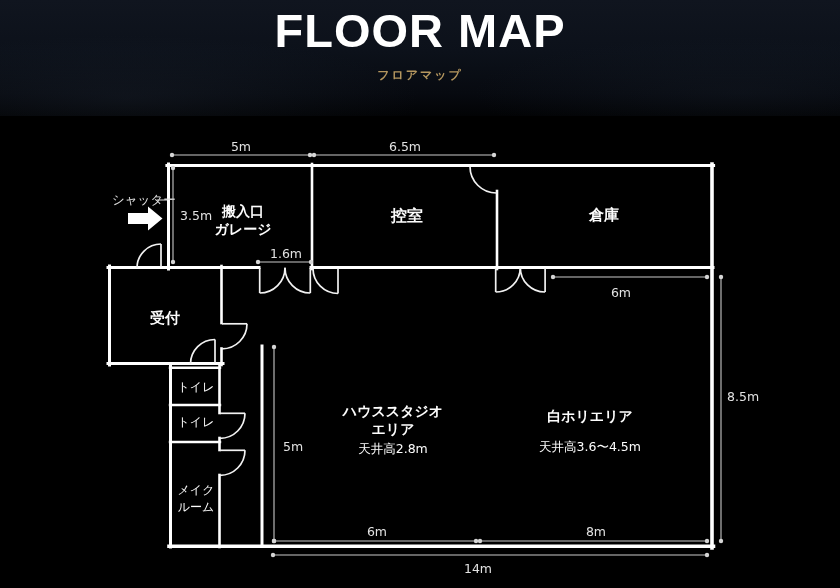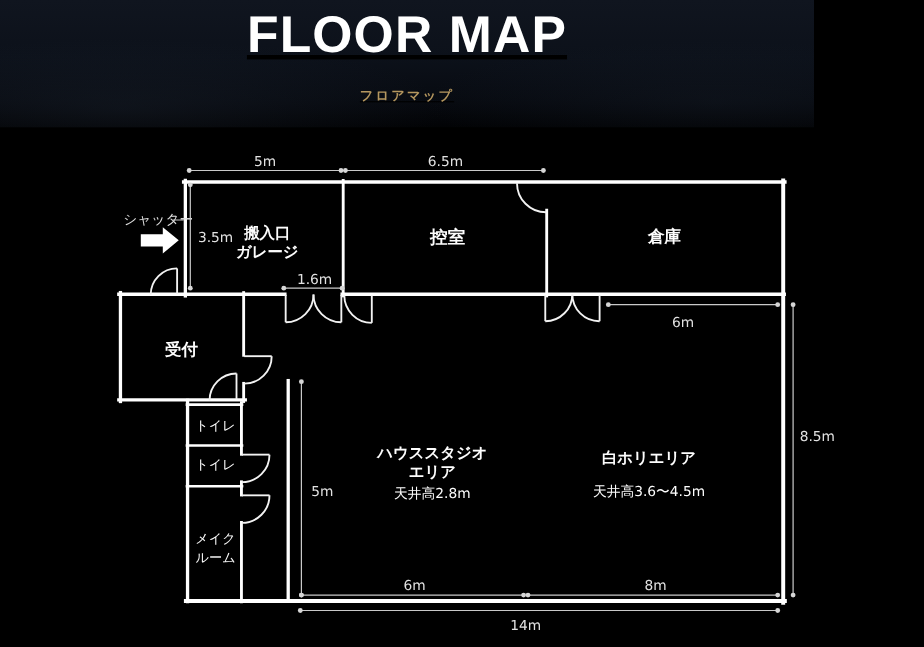--- a/index.html
+++ b/index.html
@@ -1,25 +1,25 @@
 <!DOCTYPE html>
 <html><head>
 <meta charset="utf-8">
 <style>
   html,body{margin:0;padding:0;background:#000;}
   .page{width:840px;height:588px;position:relative;overflow:hidden;background:#000;
         font-family:"Liberation Sans","DejaVu Sans",sans-serif;}
-  .hero{position:absolute;top:0;left:0;width:740px;height:116px;
-        background:linear-gradient(180deg,#10151f 0%,#0c111a 45%,#070a10 80%,#020305 100%);text-decoration:underline;}
+  .hero{position:absolute;top:0;left:0;width:840px;height:116px;
+        background:linear-gradient(180deg,#10151f 0%,#0c111a 45%,#070a10 80%,#020305 100%);}
   .hero::after{content:"";position:absolute;inset:0;
         background:radial-gradient(ellipse 420px 90px at 15% 85%, rgba(40,50,65,.25), transparent 70%),
                    radial-gradient(ellipse 380px 80px at 88% 80%, rgba(35,45,60,.2), transparent 70%);}
   .hero-title{position:relative;z-index:2;text-align:center;margin:0;padding-top:7px;
         color:#ffffff;font-size:47px;line-height:1.0;font-weight:700;letter-spacing:1px;}
-  .hero-sub{position:relative;z-index:2;text-align:center;margin:12px;padding-top:13px;
+  .hero-sub{position:relative;z-index:2;text-align:center;margin:0;padding-top:13px;
         font-size:12px;letter-spacing:2px;color:#b5975f;font-weight:700;}
   .plan{position:absolute;top:116px;left:0;width:840px;height:472px;background:#000;}
   .plan svg{display:block;}
   .plan text{font-family:"DejaVu Sans","Liberation Sans",sans-serif;fill:#ffffff;}
   text.dim{fill:#e2e2e2;font-size:12.5px;}
   text.room{fill:#fdfdfd;}
   .wall{stroke:#ffffff;stroke-linecap:square;fill:none;}
   .door{stroke:#f2f2f2;stroke-width:1.7;fill:none;}
   .dimline{stroke:#c9c9c9;stroke-width:1.1;}
   .dot{fill:#d6d6d6;stroke:none;}

